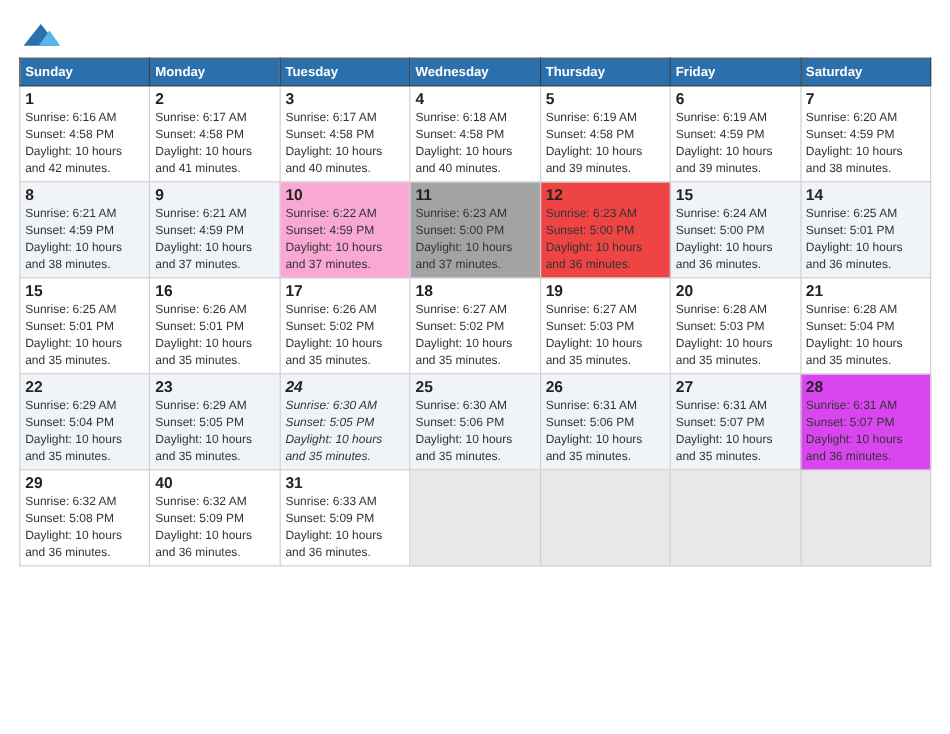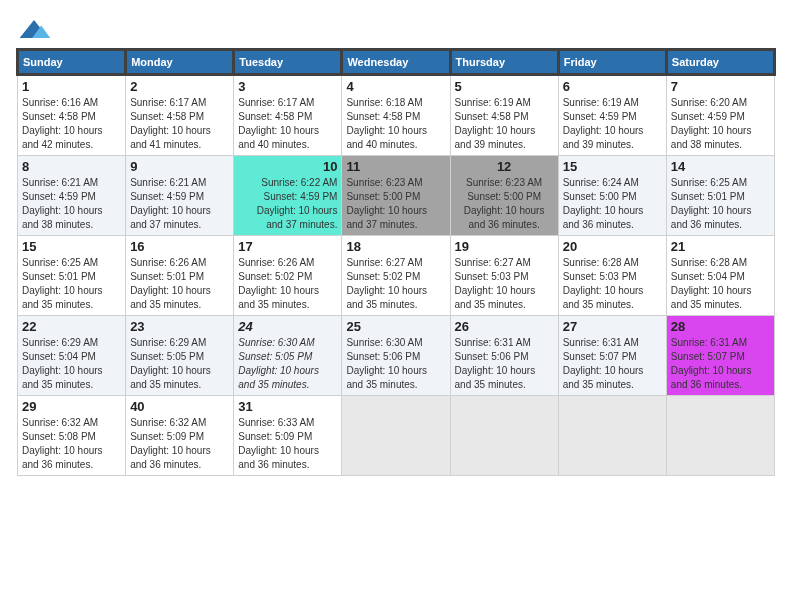--- a/index.html
+++ b/index.html
@@ -48,21 +48,21 @@
       border-collapse: collapse;
       font-size: 9.5px;
     }
     .calendar th {
       background: #2c6fad;
       color: #fff;
       text-align: left;
       padding: 5px 4px;
       font-size: 11px;
       font-weight: bold;
-      border: 3px solid #404040;
+      border: 1px solid #404040;
     }
     .calendar td {
       vertical-align: top;
       border: 1px solid #d0d0d0;
       padding: 3px 4px;
       width: 108px;
       min-height: 80px;
       background: #fff;
     }
     .calendar tr:nth-child(even) td {
@@ -150,29 +150,29 @@
       </tr>
       <tr style="background: rgb(240, 244, 248);">
         <td style="background: rgb(240, 244, 248);">
           <span class="day-number">8</span>
           <div class="day-info">Sunrise: 6:21 AM<br>Sunset: 4:59 PM<br>Daylight: 10 hours and 38 minutes.</div>
         </td>
         <td style="background: rgb(240, 244, 248);">
           <span class="day-number">9</span>
           <div class="day-info">Sunrise: 6:21 AM<br>Sunset: 4:59 PM<br>Daylight: 10 hours and 37 minutes.</div>
         </td>
-        <td style="background: #5eead4; text-align: right;">
+        <td style="background: #f9a8d4;">
           <span class="day-number">10</span>
           <div class="day-info">Sunrise: 6:22 AM<br>Sunset: 4:59 PM<br>Daylight: 10 hours and 37 minutes.</div>
         </td>
         <td style="background: #a3a3a3;">
           <span class="day-number">11</span>
           <div class="day-info">Sunrise: 6:23 AM<br>Sunset: 5:00 PM<br>Daylight: 10 hours and 37 minutes.</div>
         </td>
-        <td style="background: #a3a3a3; text-align: center;">
+        <td style="background: #ef4444;">
           <span class="day-number">12</span>
           <div class="day-info">Sunrise: 6:23 AM<br>Sunset: 5:00 PM<br>Daylight: 10 hours and 36 minutes.</div>
         </td>
         <td style="background: rgb(240, 244, 248);">
           <span class="day-number">15</span>
           <div class="day-info">Sunrise: 6:24 AM<br>Sunset: 5:00 PM<br>Daylight: 10 hours and 36 minutes.</div>
         </td>
         <td style="background: rgb(240, 244, 248);">
           <span class="day-number">14</span>
           <div class="day-info">Sunrise: 6:25 AM<br>Sunset: 5:01 PM<br>Daylight: 10 hours and 36 minutes.</div>

